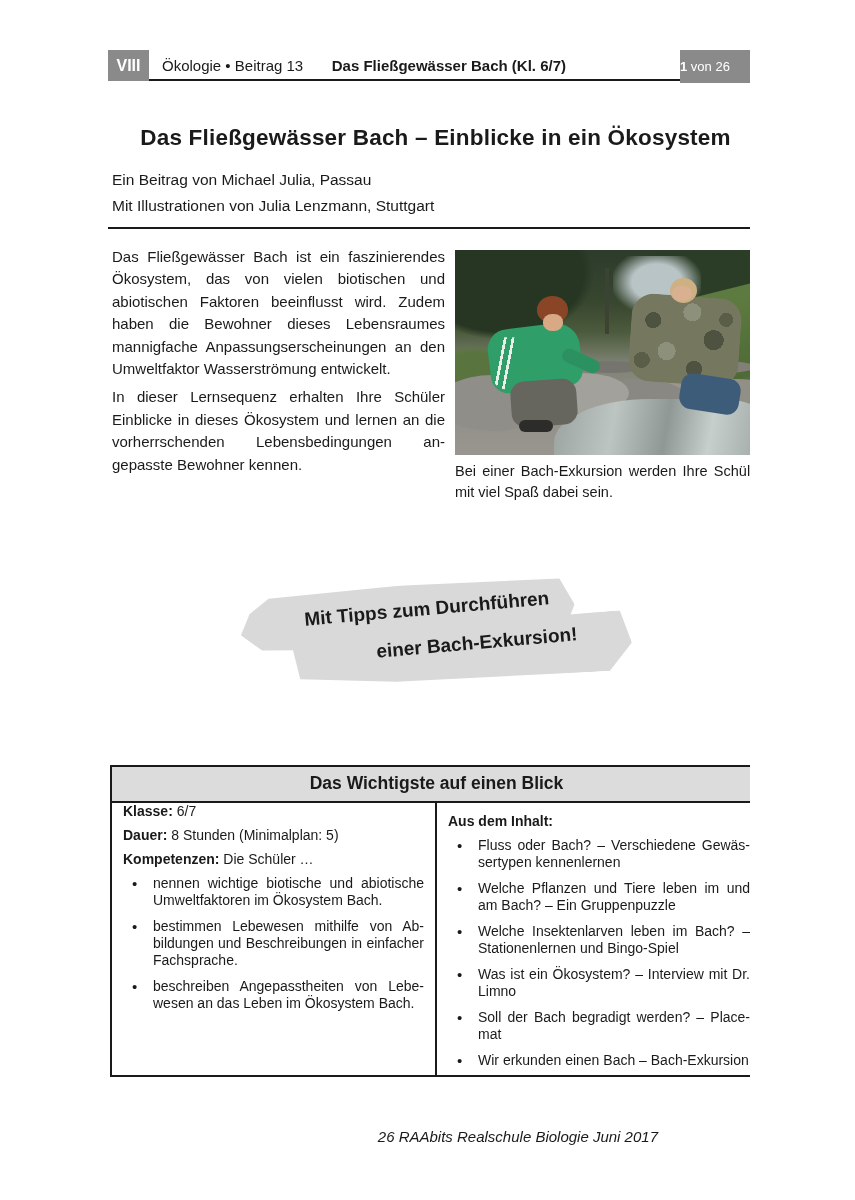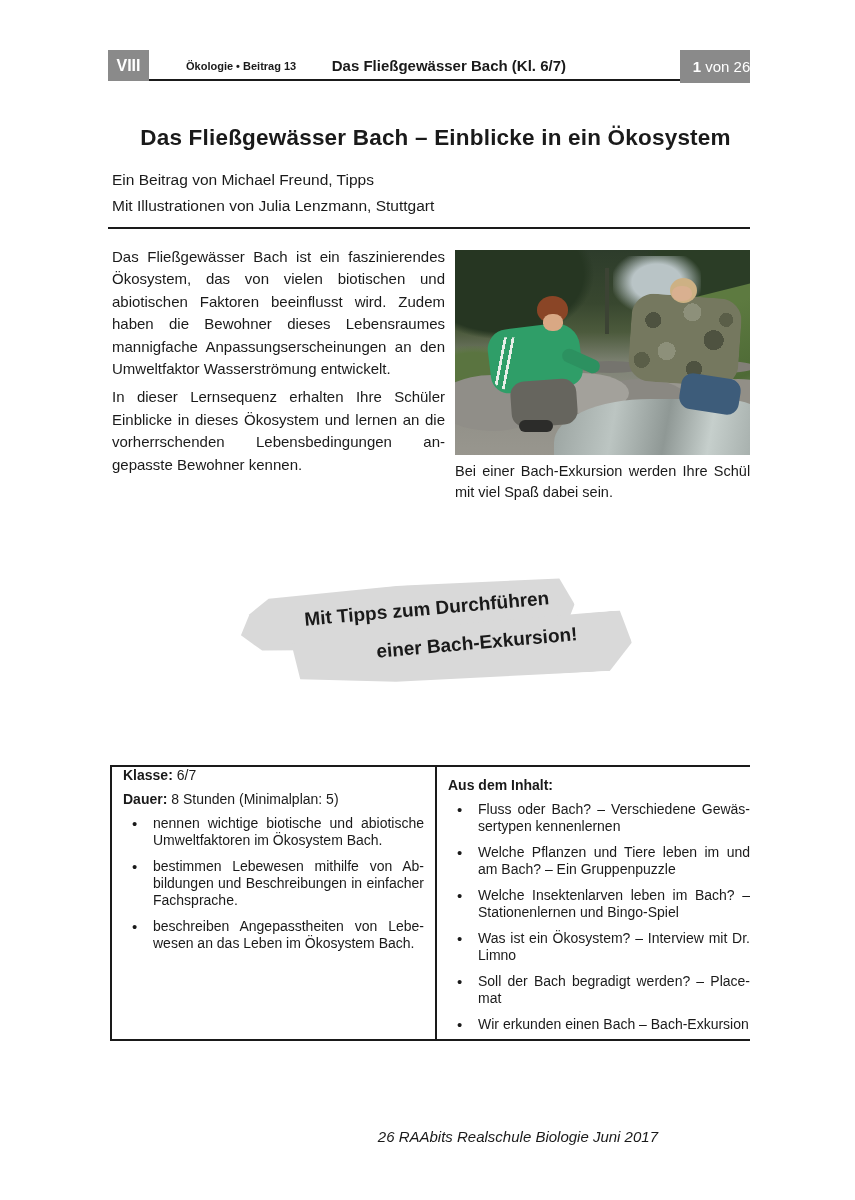--- a/index.html
+++ b/index.html
@@ -8,25 +8,25 @@
     font-family:"Liberation Sans", sans-serif; color:#1a1a1a; overflow:hidden;
   }
 
   
   .hdr-rule { position:absolute; left:108px; top:79px; width:655px; height:2px; background:#1a1a1a; }
   .badge-unit {
     position:absolute; left:108px; top:50px; width:41px; height:31px;
     background:#8a8a8a; color:#ffffff; font-weight:bold; font-size:16px;
     text-align:center; line-height:31px;
   }
-  .hdr-category { position:absolute; left:162px; top:50px; height:30px; line-height:32px; font-weight:bold; font-size:11px;margin-left:24px; }
+  .hdr-category { position:absolute; left:162px; top:50px; height:30px; line-height:32px; font-weight:normal; font-size:15px; }
   .hdr-doctitle { position:absolute; right:184px; top:50px; height:30px; line-height:32px; font-weight:bold; font-size:15px; }
   .badge-pages {
     position:absolute; left:680px; top:50px; width:83px; height:33px;
-    background:#8a8a8a; color:#ffffff; font-size:15px; text-align:center; line-height:33px;
+    background:#8a8a8a; color:#ffffff; font-size:13px; line-height:33px;
   }
   .badge-pages .pg-num { font-weight:bold; }
 
   
   .doc-title { position:absolute; left:108px; top:125px; width:655px; text-align:center; font-size:22.5px; font-weight:bold; letter-spacing:0.2px; }
   .author-line1 { position:absolute; left:112px; top:171px; font-size:15.5px; }
   .author-line2 { position:absolute; left:112px; top:197px; font-size:15.5px; }
   .rule2 { position:absolute; left:108px; top:227px; width:655px; height:2px; background:#1a1a1a; }
 
   
@@ -105,21 +105,21 @@
 
 <div class="page">
 
   <div class="hdr-rule"></div>
   <div class="badge-unit">VIII</div>
   <div class="hdr-category">Ökologie • Beitrag 13</div>
   <div class="hdr-doctitle">Das Fließgewässer Bach (Kl. 6/7)</div>
   <div class="badge-pages"><span class="pg-num">1</span> <span>von 26</span></div>
 
   <div class="doc-title">Das Fließgewässer Bach – Einblicke in ein Ökosystem</div>
-  <div class="author-line1">Ein Beitrag von Michael Freund, Tipps</div>
+  <div class="author-line1">Ein Beitrag von Michael Julia, Passau</div>
   <div class="author-line2">Mit Illustrationen von Julia Lenzmann, Stuttgart</div>
   <div class="rule2"></div>
 
   <div class="intro-text">
     <p>Das Fließgewässer Bach ist ein faszinieren­des Ökosystem, das von vielen biotischen und abiotischen Faktoren beeinflusst wird. Zudem haben die Bewohner dieses Lebensraumes mannigfache Anpassungserscheinungen an den Umweltfaktor Wasserströmung entwi­ckelt.</p>
     <p>In dieser Lernsequenz erhalten Ihre Schüler Einblicke in dieses Ökosystem und lernen an die vorherrschenden Lebensbedingungen an­gepasste Bewohner kennen.</p>
   </div>
 
   <div class="photo">
     <div class="canopy-l"></div>
@@ -149,24 +149,26 @@
   <div class="photo-caption">Bei einer Bach-Exkursion werden Ihre Schüler mit viel Spaß dabei sein.</div>
 
   <div class="banner">
     <div class="strip strip1"></div>
     <div class="strip strip2"></div>
     <div class="banner-line banner-line1">Mit Tipps zum Durchführen</div>
     <div class="banner-line banner-line2">einer Bach-Exkursion!</div>
   </div>
 
   <div class="ovw">
+    <div class="ovw-head">Das Wichtigste auf einen Blick</div>
     <div class="ovw-body">
       <div class="ovw-left">
         <p><span class="lbl">Klasse:</span> <span>6/7</span></p>
         <p><span class="lbl">Dauer:</span> <span>8 Stunden (Minimalplan: 5)</span></p>
+        <p><span class="lbl">Kompetenzen:</span> <span>Die Schüler …</span></p>
         <ul>
           <li>nennen wichtige biotische und abioti­sche Umweltfaktoren im Ökosystem Bach.</li>
           <li>bestimmen Lebewesen mithilfe von Ab­bildungen und Beschreibungen in einfa­cher Fachsprache.</li>
           <li>beschreiben Angepasstheiten von Lebe­wesen an das Leben im Ökosystem Bach.</li>
         </ul>
       </div>
       <div class="ovw-right">
         <p><span class="lbl">Aus dem Inhalt:</span></p>
         <ul>
           <li>Fluss oder Bach? – Verschiedene Gewäs­sertypen kennenlernen</li>

